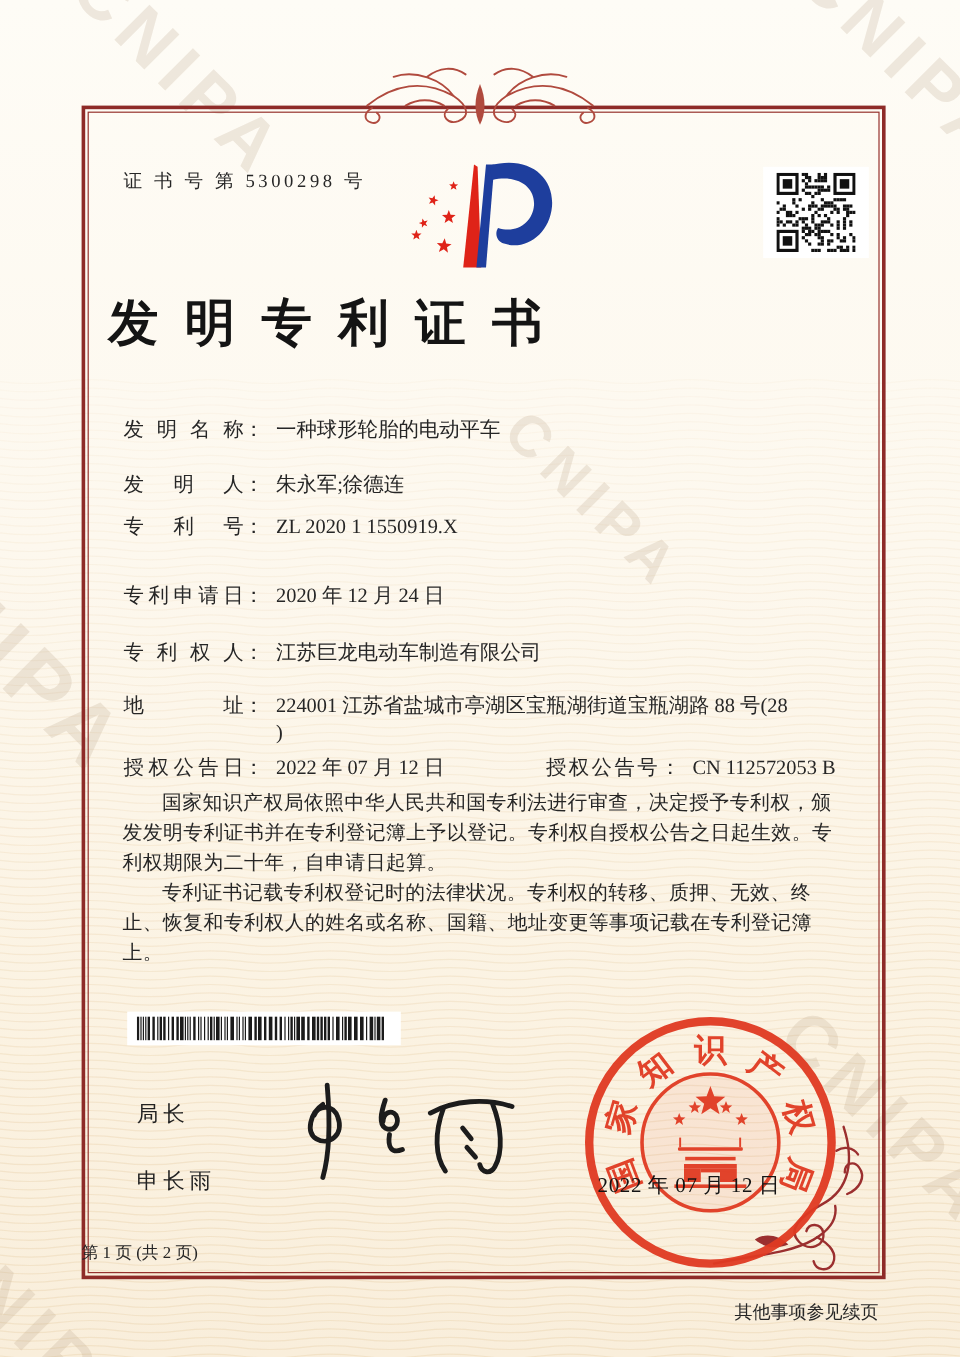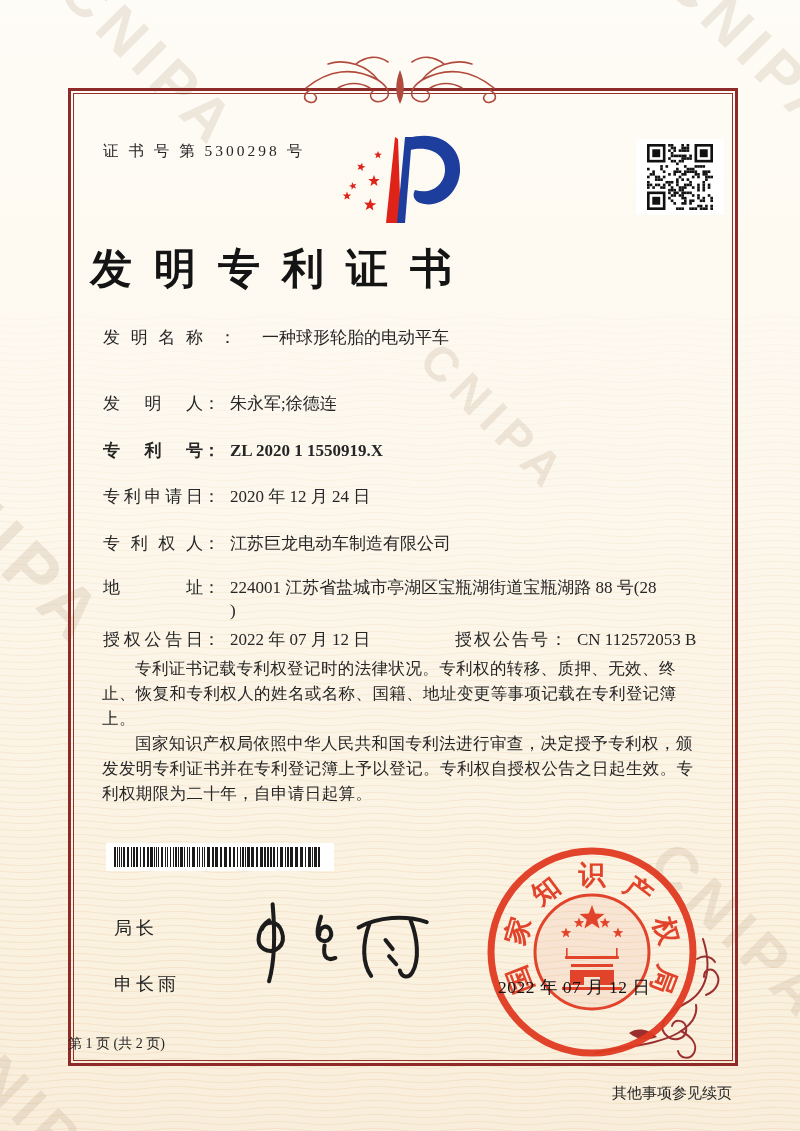--- a/index.html
+++ b/index.html
@@ -26,21 +26,21 @@
   #logo{left:328px;top:124px;z-index:3;}
   #qr-box{left:636px;top:139px;width:88px;height:76px;background:#fff;z-index:3;
           display:flex;align-items:center;justify-content:center;}
   #title{left:68px;width:664px;top:241px;text-align:left;font-size:42px;font-weight:700;
          letter-spacing:22px;text-indent:22px;color:#141414;z-index:3;}
   
   .field-row{left:103px;width:606px;font-size:17px;line-height:23px;z-index:3;display:flex;}
   .f-label{display:inline-block;width:100px;text-align:justify;text-align-last:justify;flex:none;}
   .f-colon{flex:none;margin-right:10px;}
   .f-value{white-space:pre-line;}
-  #row-name{top:326px;gap:16px;}  #row-inventor{top:392px;} #row-patno{top:439px;font-weight:bold;}
+  #row-name{top:346px;}  #row-inventor{top:392px;} #row-patno{top:427px;}
   #row-filing{top:485px;font-family:Liberation Serif, serif;} #row-patentee{top:532px;} #row-address{top:576px;}
   #row-grant{top:628px;}
   #grant-no-pair{position:absolute;left:352px;top:0;display:flex;}
   #grant-no-pair .f-label{width:auto;letter-spacing:2px;text-align-last:auto;}
   
   #paragraphs{left:102px;top:656px;width:606px;z-index:3;}
   #paragraphs p{margin:0;font-size:16.5px;line-height:25px;text-indent:33px;letter-spacing:0.4px;}
   
   #barcode-strip{left:106px;top:843px;width:228px;height:28px;background:#ffffff;z-index:3;
                  display:flex;align-items:center;}
@@ -464,22 +464,22 @@
       <span class="f-colon">：</span>
       <span class="f-value">2022 年 07 月 12 日</span>
     <span id="grant-no-pair">
       <span class="f-label">授权公告号</span>
         <span class="f-colon">：</span>
         <span class="f-value">CN 112572053 B</span>
     </span>
   </div>
 
   <div id="paragraphs" class="abs">
+    <p>国家知识产权局依照中华人民共和国专利法进行审查，决定授予专利权，颁发发明专利证书并在专利登记簿上予以登记。专利权自授权公告之日起生效。专利权期限为二十年，自申请日起算。</p>
     <p>专利证书记载专利权登记时的法律状况。专利权的转移、质押、无效、终止、恢复和专利权人的姓名或名称、国籍、地址变更等事项记载在专利登记簿上。</p>
-    <p>国家知识产权局依照中华人民共和国专利法进行审查，决定授予专利权，颁发发明专利证书并在专利登记簿上予以登记。专利权自授权公告之日起生效。专利权期限为二十年，自申请日起算。</p>
   </div>
 
   <div id="barcode-strip" class="abs">
     <svg id="barcode-bars" width="212" height="20">
         <rect x="0" y="0" width="2" height="20" fill="#1b1b1b"></rect>
         <rect x="3" y="0" width="1" height="20" fill="#1b1b1b"></rect>
         <rect x="5" y="0" width="1" height="20" fill="#1b1b1b"></rect>
         <rect x="7" y="0" width="1" height="20" fill="#1b1b1b"></rect>
         <rect x="9" y="0" width="2" height="20" fill="#1b1b1b"></rect>
         <rect x="13" y="0" width="2" height="20" fill="#1b1b1b"></rect>

